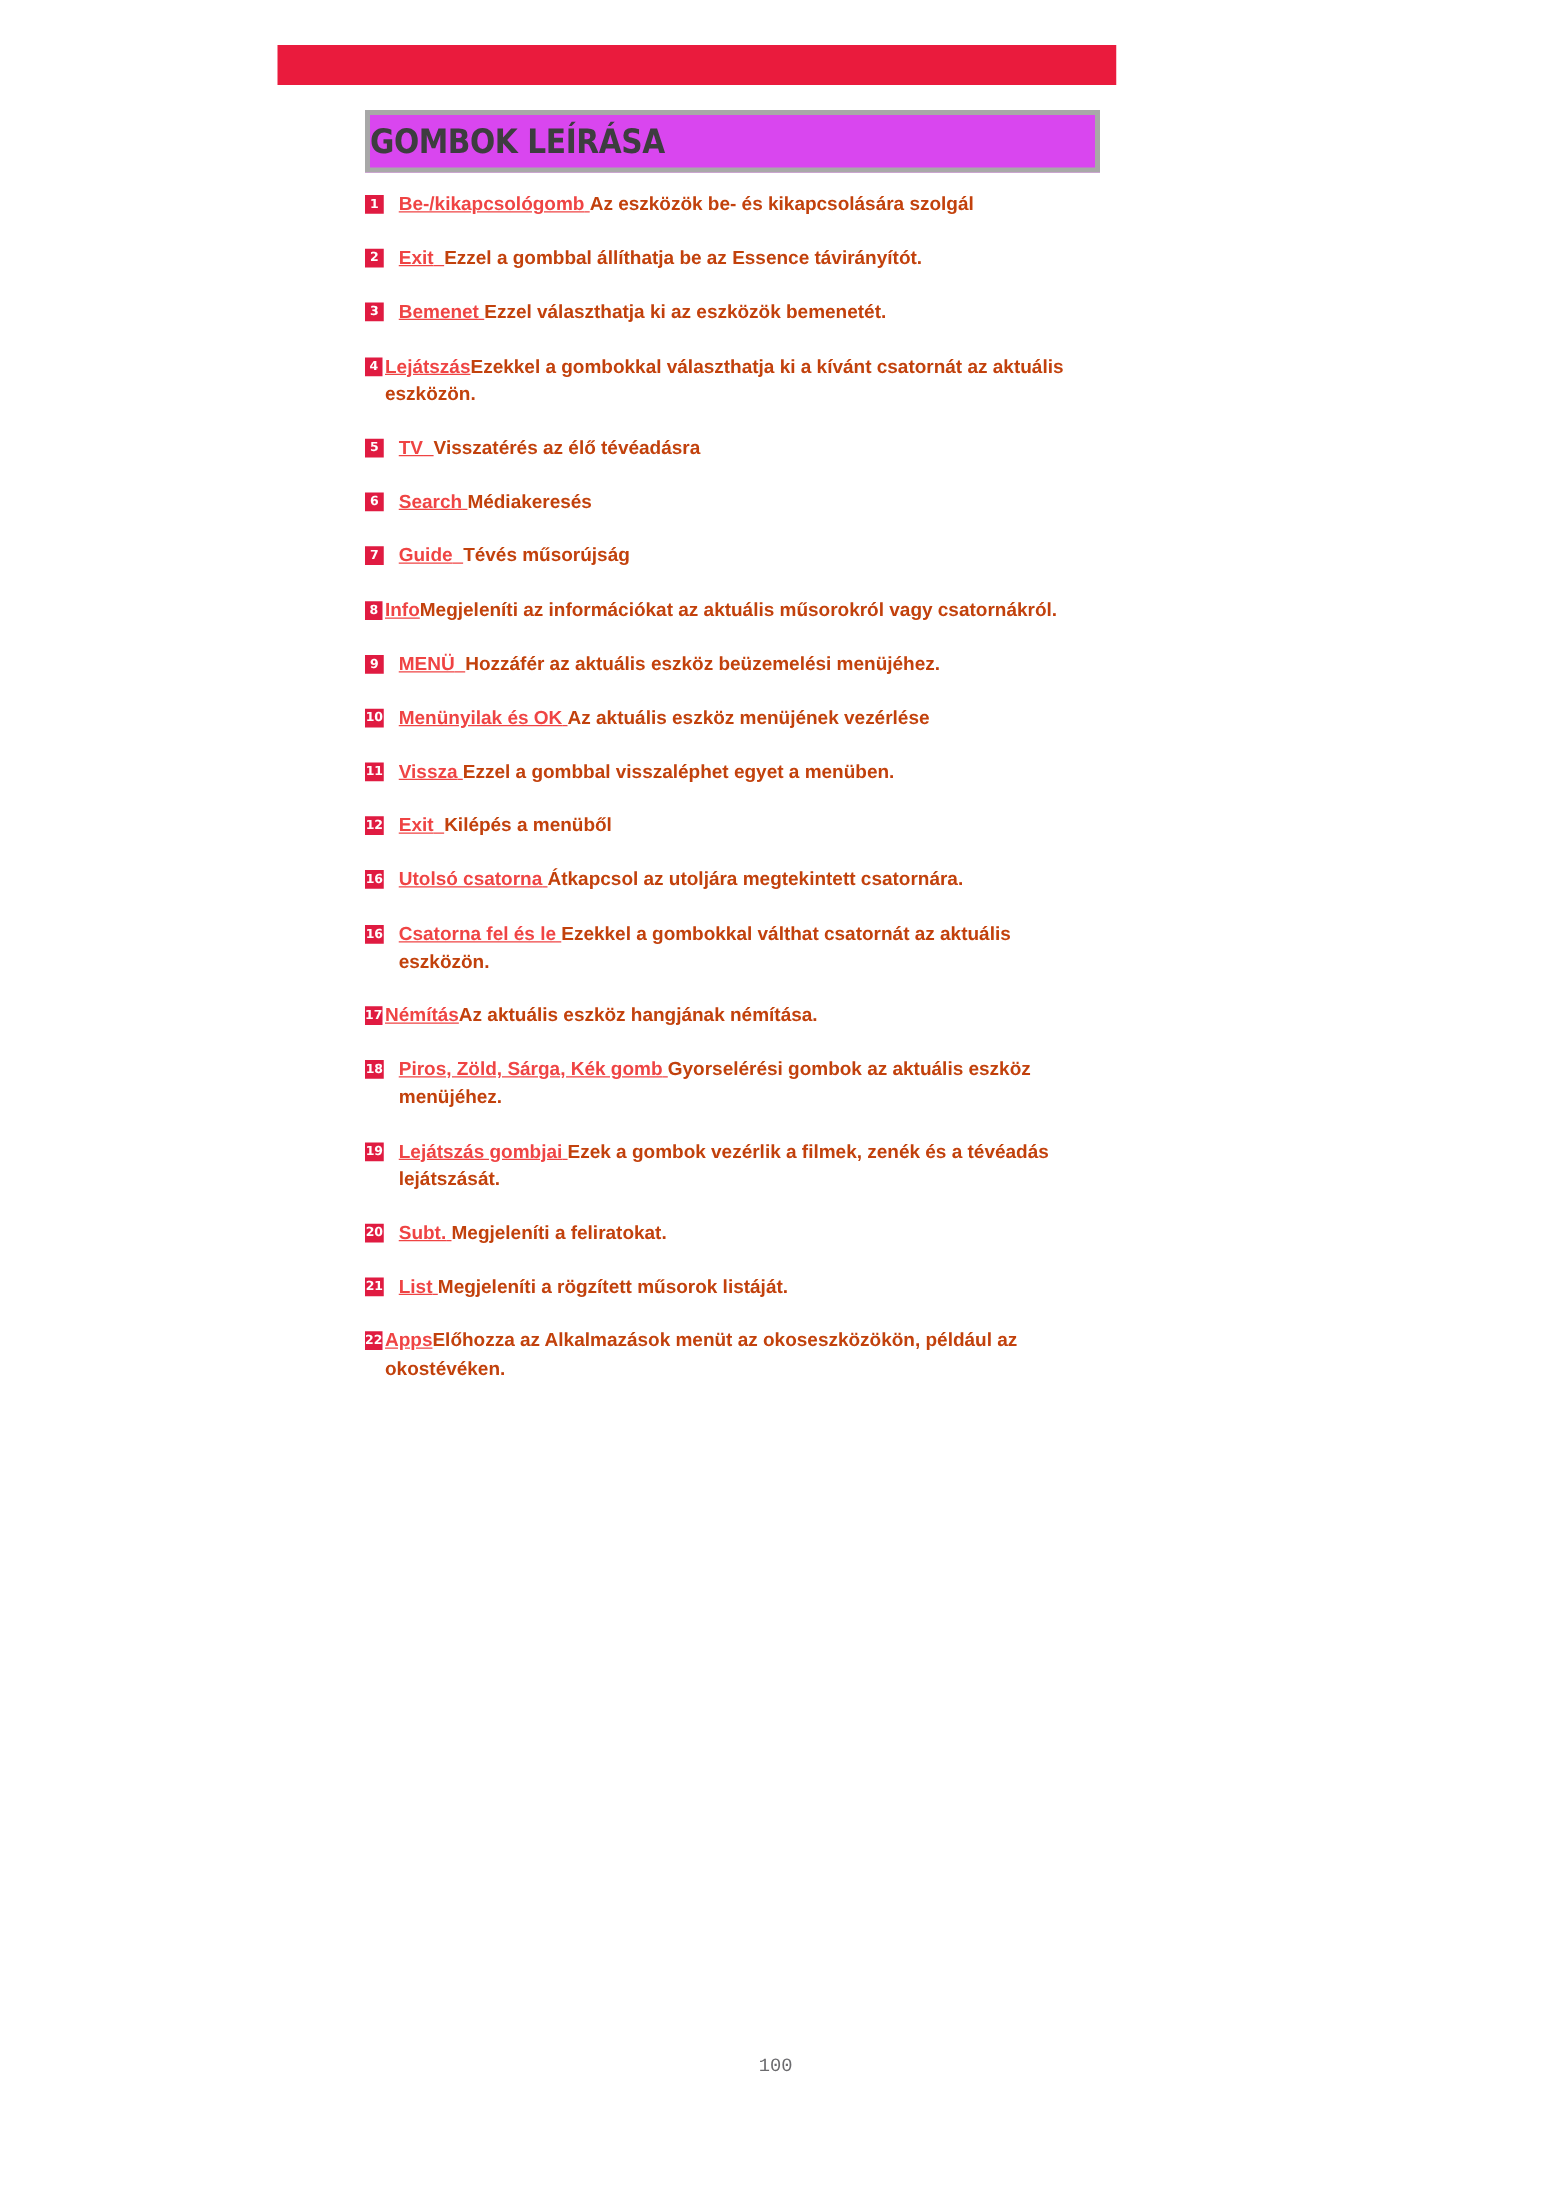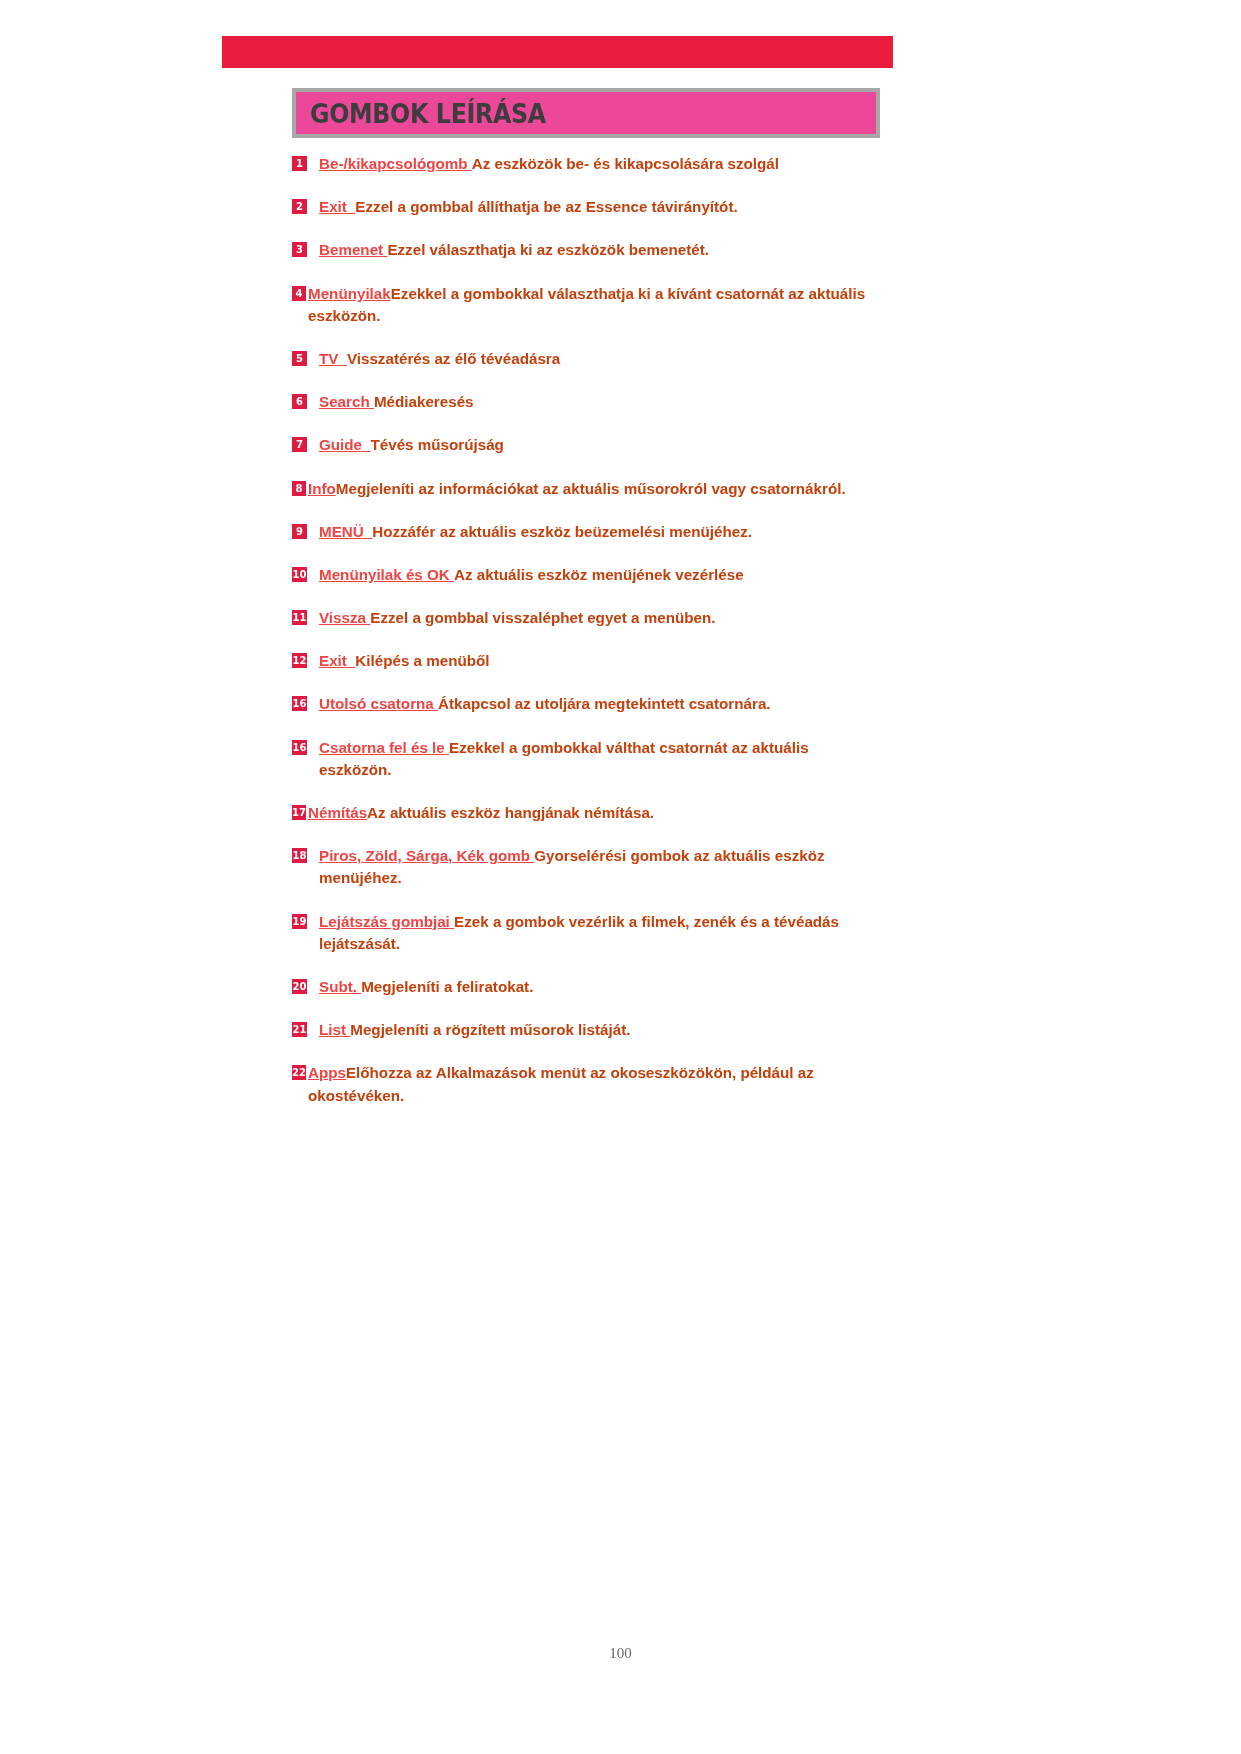--- a/index.html
+++ b/index.html
@@ -32,25 +32,24 @@
     position: absolute;
     left: 292px;
     top: 88px;
     width: 588px;
   }
 
   
   .section-title-box {
     box-sizing: border-box;
     border: 4px solid #a8a8a8;
-    background: #ec4899;
+    background: #d946ef;
     height: 50px;
     display: flex;
     align-items: center;
-    padding-left: 14px;
     margin-bottom: 15px;
   }
   .section-title-text {
     font-family: "DejaVu Sans", sans-serif;
     font-weight: 700;
     font-size: 27px;
     letter-spacing: -0.4px;
     color: #3d3d3f;
     transform: scaleX(0.88);
     transform-origin: left center;
@@ -117,21 +116,21 @@
 
   
   .page-number {
     position: absolute;
     left: 0;
     top: 1645px;
     width: 1241px;
     text-align: center;
     font-size: 15px;
     color: #6b6b6e;
-    font-family: Liberation Serif, serif;
+    font-family: Liberation Mono, monospace;
   }
 </style>
 </head>
 <body>
 
 <div class="page-top-band"></div>
 
 <div class="page-body">
 
   <div class="section-title-box">
@@ -146,21 +145,21 @@
 
     <li class="button-item gap-md">
       <span class="item-badge">2</span><span class="item-name">Exit</span><span class="item-desc">Ezzel a gombbal állíthatja be az Essence távirányítót.</span>
     </li>
 
     <li class="button-item gap-sm">
       <span class="item-badge">3</span><span class="item-name">Bemenet</span><span class="item-desc">Ezzel választhatja ki az eszközök bemenetét.</span>
     </li>
 
     <li class="button-item tight">
-      <span class="item-badge">4</span><span class="item-name">Menünyilak</span><span class="item-desc">Ezekkel a gombokkal választhatja ki a kívánt csatornát az aktuális eszközön.</span>
+      <span class="item-badge">4</span><span class="item-name">Lejátszás</span><span class="item-desc">Ezekkel a gombokkal választhatja ki a kívánt csatornát az aktuális eszközön.</span>
     </li>
 
     <li class="button-item gap-md">
       <span class="item-badge">5</span><span class="item-name">TV</span><span class="item-desc">Visszatérés az élő tévéadásra</span>
     </li>
 
     <li class="button-item gap-sm">
       <span class="item-badge">6</span><span class="item-name">Search</span><span class="item-desc">Médiakeresés</span>
     </li>
 

